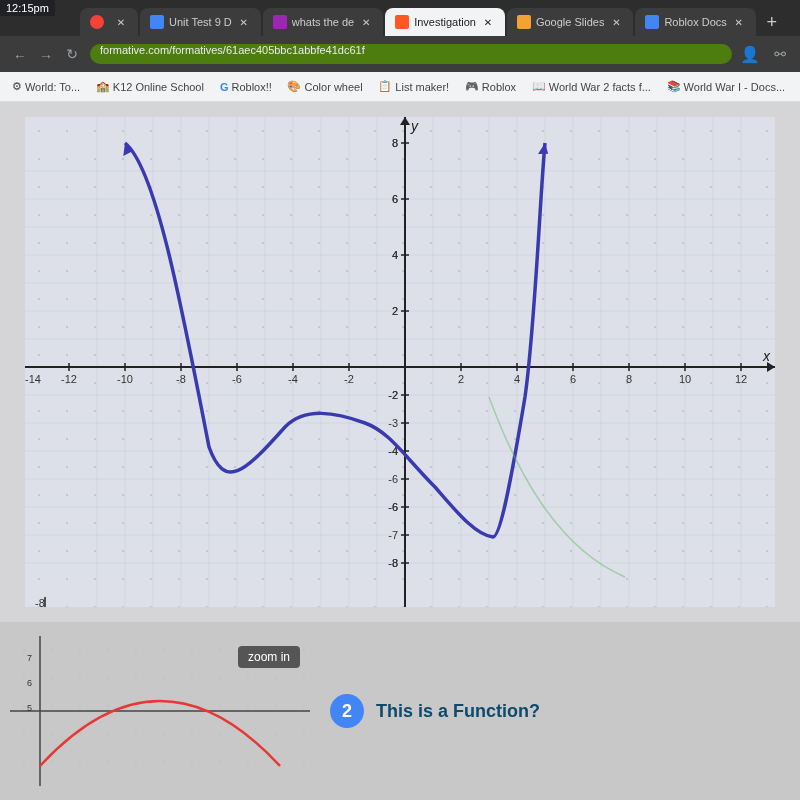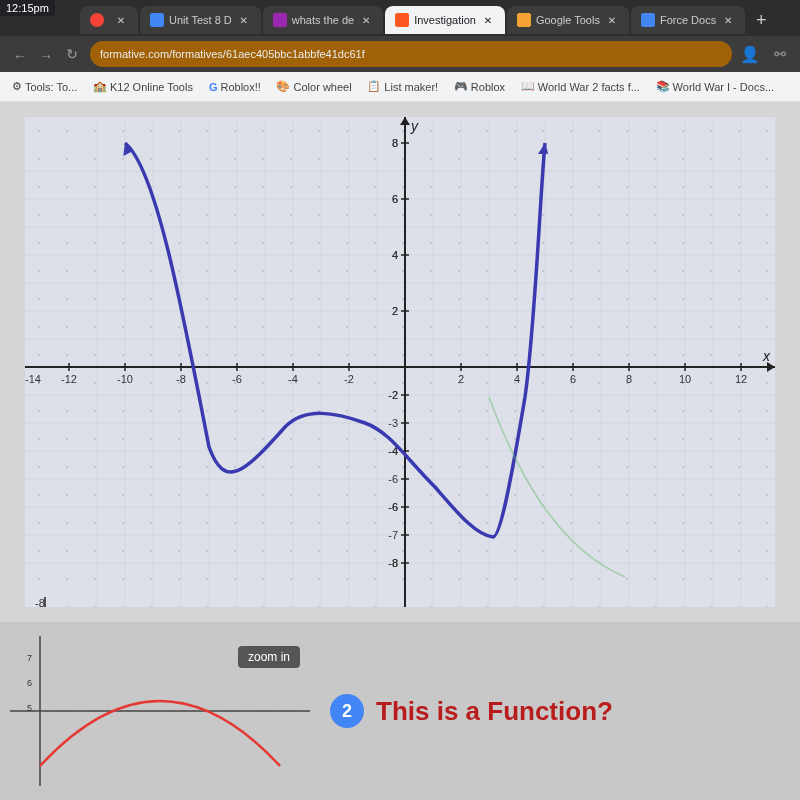--- a/index.html
+++ b/index.html
@@ -14,21 +14,21 @@
     
     .browser-chrome {
       width: 100%;
       background: #3c3c3c;
       display: flex;
       flex-direction: column;
     }
 
     .tab-bar {
       display: flex;
-      align-items: center;
+      align-items: flex-end;
       background: #2d2d2d;
       padding-top: 4px;
       height: 36px;
     }
 
     .tab {
       display: flex;
       align-items: center;
       padding: 0 10px;
       height: 28px;
@@ -108,25 +108,24 @@
       color: #9aa0a6;
       font-size: 14px;
       cursor: pointer;
       display: flex;
       align-items: center;
       justify-content: center;
     }
 
     .address-bar {
       flex: 1;
-      background: #a16207;
+      background: #4d7c0f;
       border-radius: 20px;
-      height: 26px;
-      display: flex;
-      align-items: center;
+      height: 20px;
+      display: flex;
       padding: 0 10px;
       font-size: 11px;
       color: #e8eaed;
     }
 
     .bookmarks-bar {
       background: #f1f3f4;
       display: flex;
       align-items: center;
       padding: 2px 8px;
@@ -230,23 +229,23 @@
       color: white;
       display: flex;
       align-items: center;
       justify-content: center;
       font-size: 18px;
       font-weight: bold;
       flex-shrink: 0;
     }
 
     .question-text {
-      font-size: 26px;
+      font-size: 18px;
       font-weight: bold;
-      color: #b91c1c;
+      color: #0c4a6e;
     }
 
     
     .time-display {
       position: absolute;
       top: 0;
       left: 0;
       background: #202124;
       color: white;
       font-size: 11px;
@@ -263,45 +262,45 @@
     <div class="time-display">12:15pm</div>
 
     <div class="tab" style="margin-left:80px;">
       <div class="tab-favicon" style="background:#f44336; border-radius:50%;"></div>
       <span class="tab-label"></span>
       <span class="tab-close">✕</span>
     </div>
 
     <div class="tab">
       <div class="tab-favicon" style="background:#4285f4;"></div>
-      <span class="tab-label">Unit Test 8 D</span>
+      <span class="tab-label">Unit Test 9 D</span>
       <span class="tab-close">✕</span>
     </div>
 
     <div class="tab">
       <div class="tab-favicon" style="background:#9c27b0;"></div>
       <span class="tab-label">whats the de</span>
       <span class="tab-close">✕</span>
     </div>
 
     <div class="tab active">
       <div class="tab-favicon" style="background:#ff5722;"></div>
       <span class="tab-label">Investigation</span>
       <span class="tab-close">✕</span>
     </div>
 
     <div class="tab">
       <div class="tab-favicon" style="background:#f4a234;"></div>
-      <span class="tab-label">Google Tools</span>
+      <span class="tab-label">Google Slides</span>
       <span class="tab-close">✕</span>
     </div>
 
     <div class="tab">
       <div class="tab-favicon" style="background:#4285f4;"></div>
-      <span class="tab-label">Force Docs</span>
+      <span class="tab-label">Roblox Docs</span>
       <span class="tab-close">✕</span>
     </div>
 
     <div class="tab-new">+</div>
   </div>
 
   <div class="address-bar-row">
     <div class="nav-buttons">
       <button class="nav-btn">←</button>
       <button class="nav-btn">→</button>
@@ -310,25 +309,25 @@
     <div class="address-bar">
       <span>formative.com/formatives/61aec405bbc1abbfe41dc61f</span>
     </div>
     <button class="nav-btn" style="color:#9aa0a6; font-size:16px;">👤</button>
     <button class="nav-btn" style="color:#9aa0a6;">⚯</button>
   </div>
 
   <div class="bookmarks-bar">
     <div class="bookmark-item">
       <span>⚙</span>
-      <span>Tools: To...</span>
+      <span>World: To...</span>
     </div>
     <div class="bookmark-item">
       <span>🏫</span>
-      <span>K12 Online Tools</span>
+      <span>K12 Online School</span>
     </div>
     <div class="bookmark-item">
       <span style="color:#4285f4; font-weight:bold;">G</span>
       <span>Roblox!!</span>
     </div>
     <div class="bookmark-item">
       <span>🎨</span>
       <span>Color wheel</span>
     </div>
     <div class="bookmark-item">

